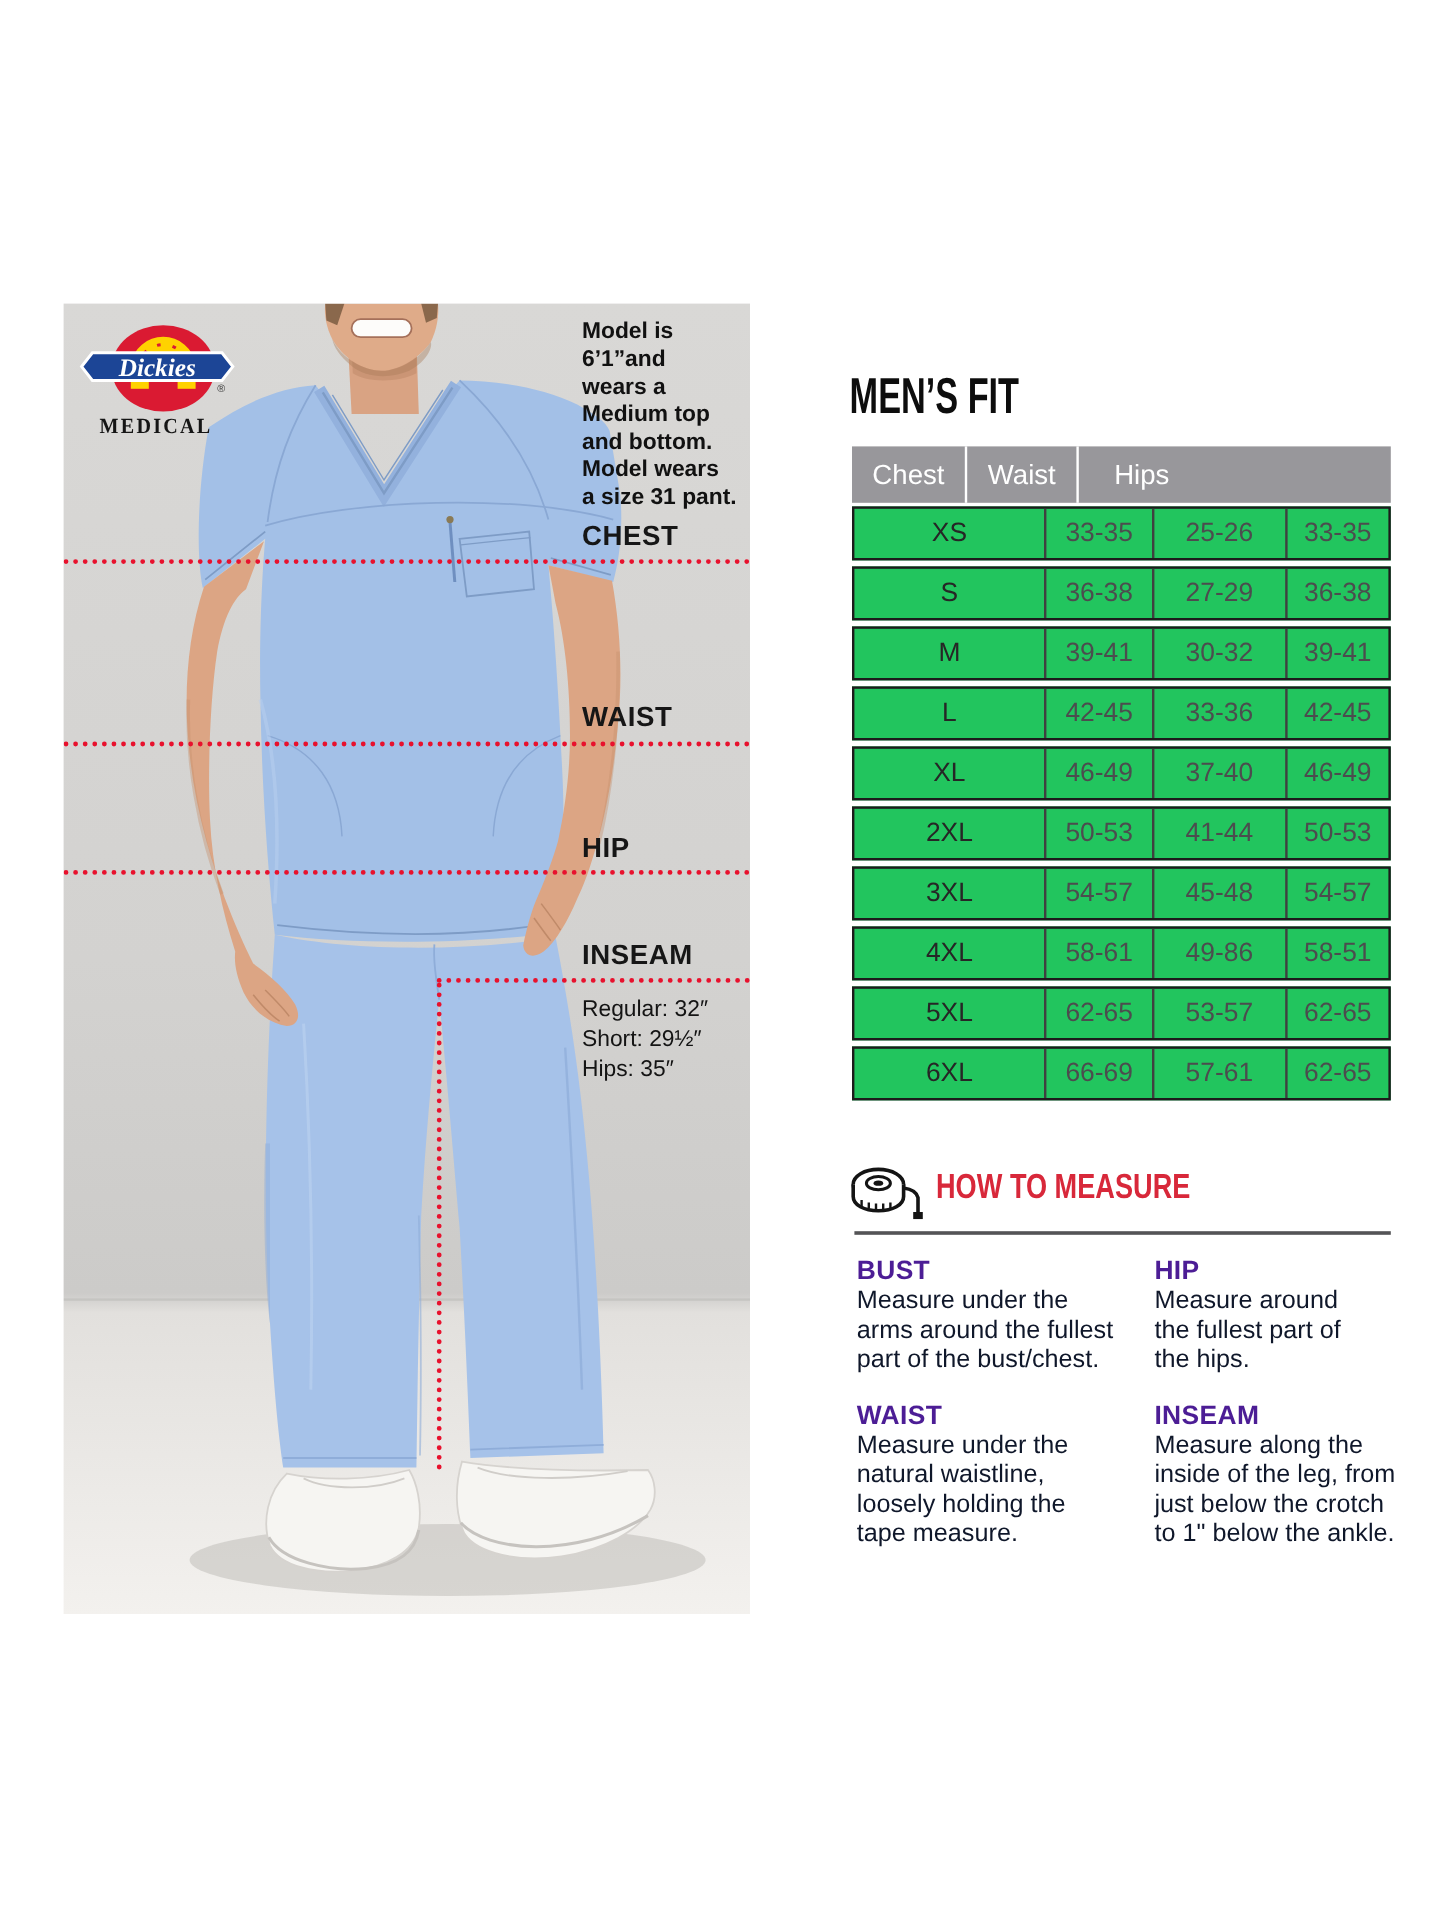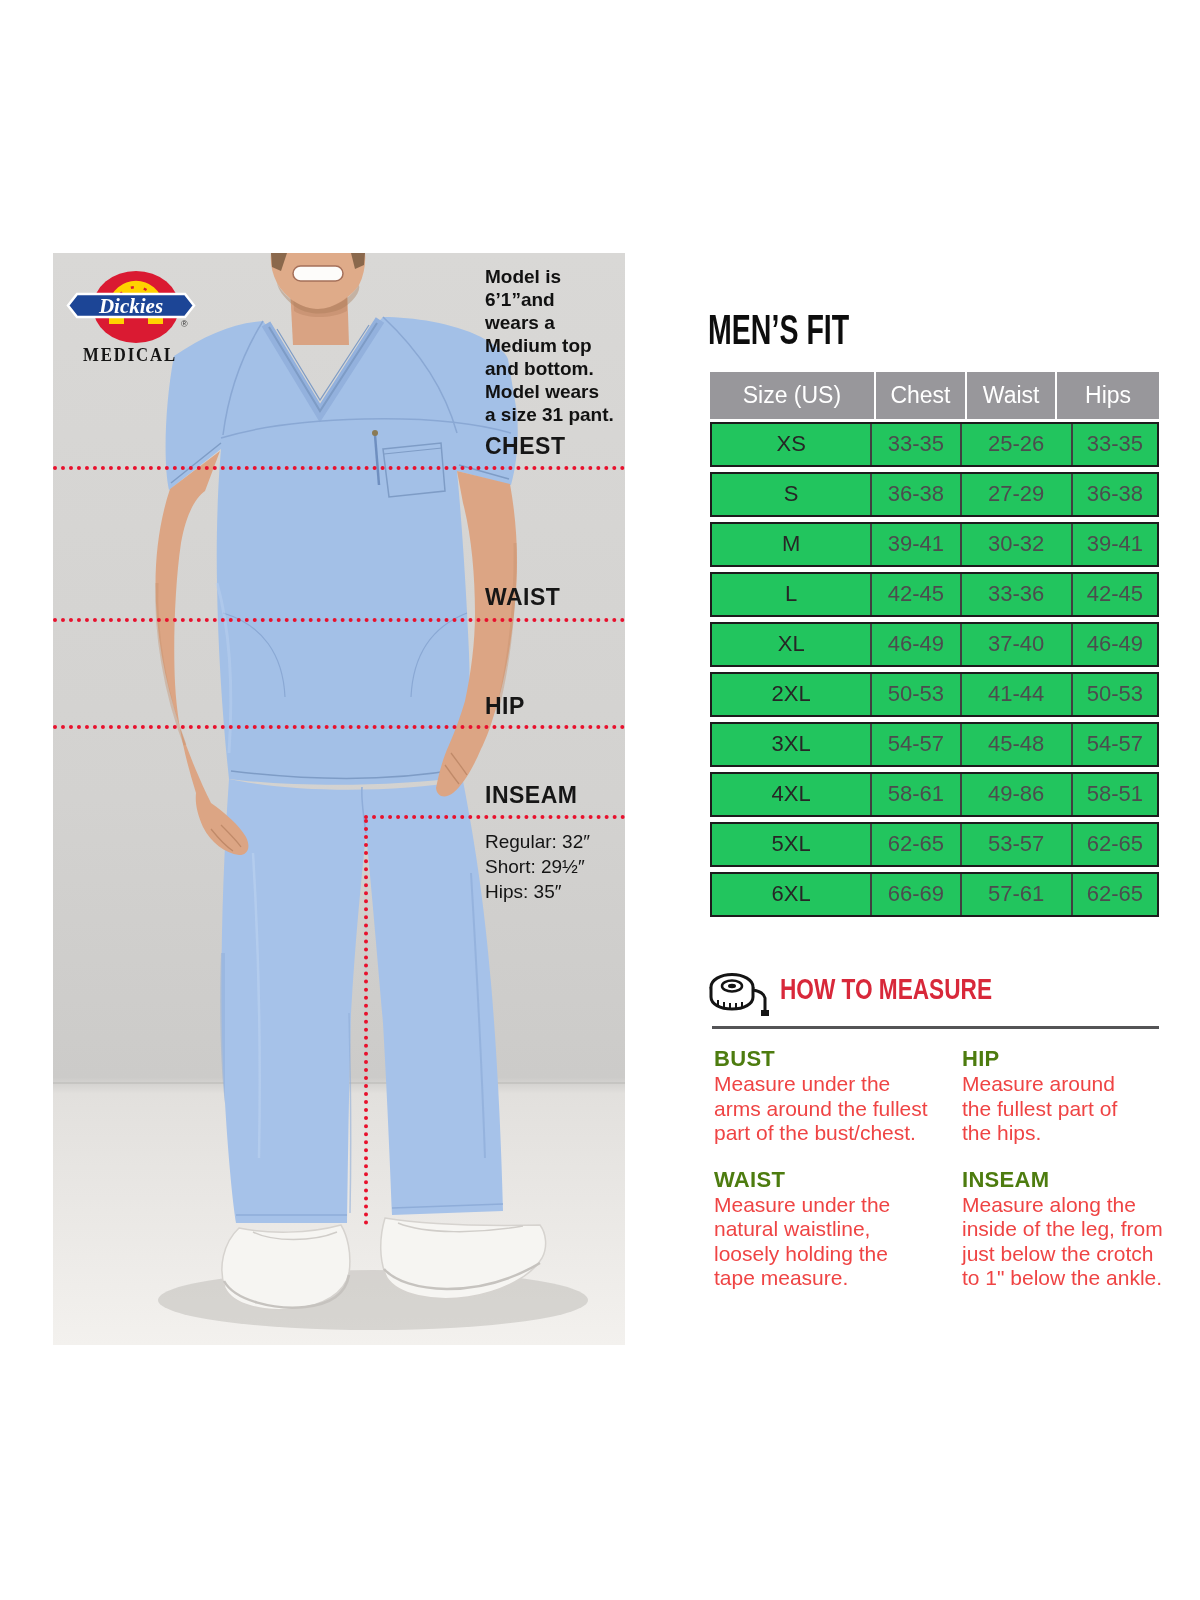--- a/index.html
+++ b/index.html
@@ -59,22 +59,22 @@
   .htm-icon{position:absolute;left:708px;top:970px;}
   .htm-title{
     position:absolute;left:780px;top:974px;font-size:29px;line-height:30px;font-weight:bold;
     color:#d8283a;transform:scaleX(.78);transform-origin:0 0;white-space:nowrap;
   }
   .htm-rule{position:absolute;left:712px;top:1026px;width:447px;height:3px;background:#545456;}
   .htm-col{position:absolute;top:1046px;}
   .col-left{left:714px;width:240px;}
   .col-right{left:962px;width:212px;}
   .htm-item + .htm-item{margin-top:21px;}
-  .term{font-size:22px;font-weight:bold;line-height:26px;color:#4d7c0f;letter-spacing:.3px;}
-  .desc-line{font-size:21px;line-height:24.5px;color:#ef4444;white-space:nowrap;}
+  .term{font-size:22px;font-weight:bold;line-height:26px;color:#4c1d95;letter-spacing:.3px;}
+  .desc-line{font-size:21px;line-height:24.5px;color:#0f172a;white-space:nowrap;}
 </style>
 </head>
 <body>
 
 <div class="photo">
   <div class="floor-seam"></div>
 
   <svg class="figure-svg" width="572" height="1092" viewBox="0 0 572 1092">
 
     <g>
@@ -223,21 +223,20 @@
     <div><span>Regular: </span><b>32″</b></div>
     <div><span>Short: </span><b>29½″</b></div>
     <div><span>Hips: </span><b>35″</b></div>
   </div>
 </div>
 
 <div class="fit-title">MEN’S FIT</div>
 
 <div class="chart">
   <div class="chart-header">
-    <div class="hc hc-size">Size (US)</div>
     <div class="hc hc-chest">Chest</div>
     <div class="hc hc-waist">Waist</div>
     <div class="hc hc-hips">Hips</div>
   </div>
 
   <div class="crow">
     <div class="cell c-size">XS</div>
     <div class="cell c-chest">33-35</div>
     <div class="cell c-waist">25-26</div>
     <div class="cell c-hips">33-35</div>

